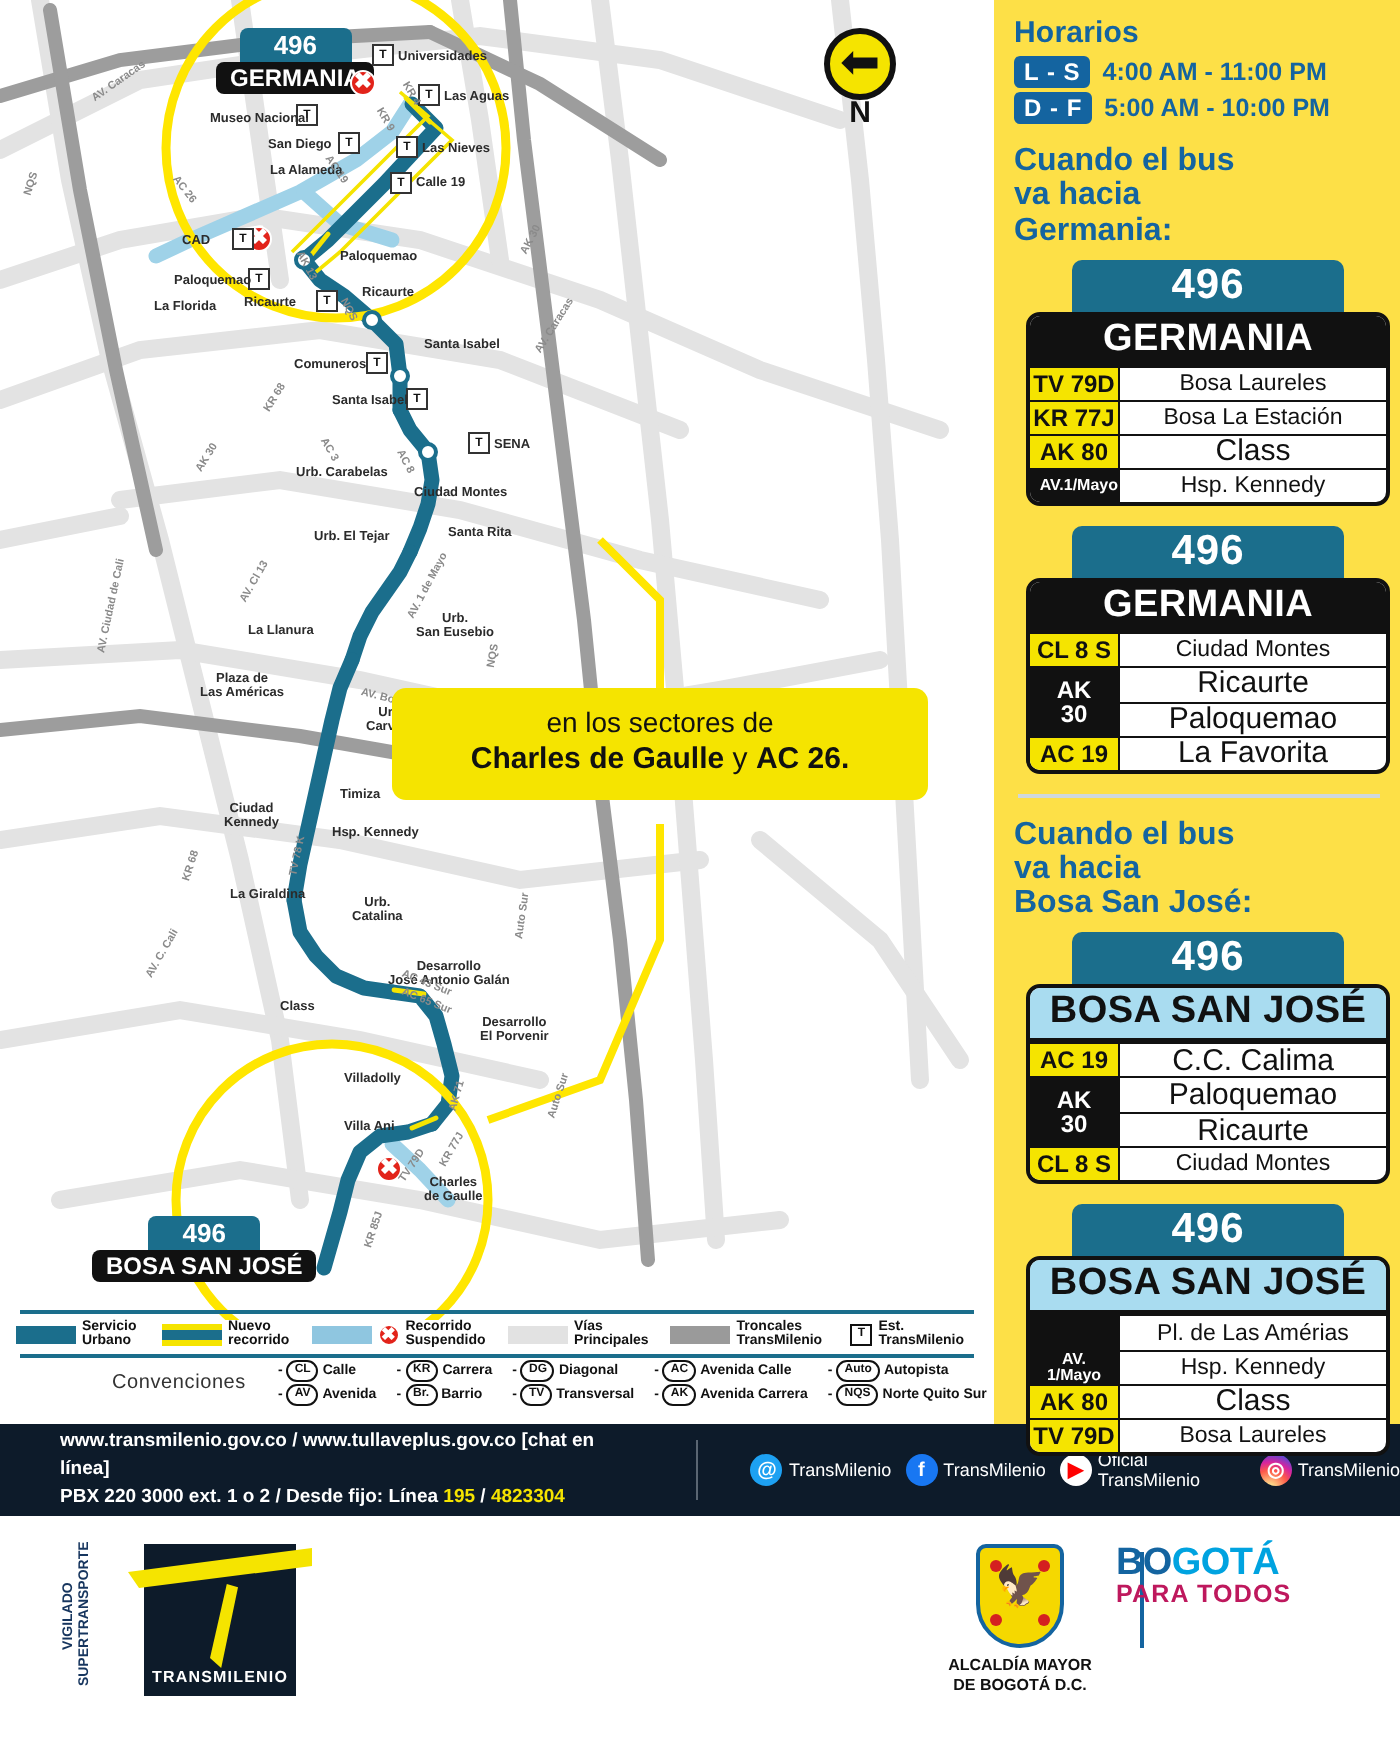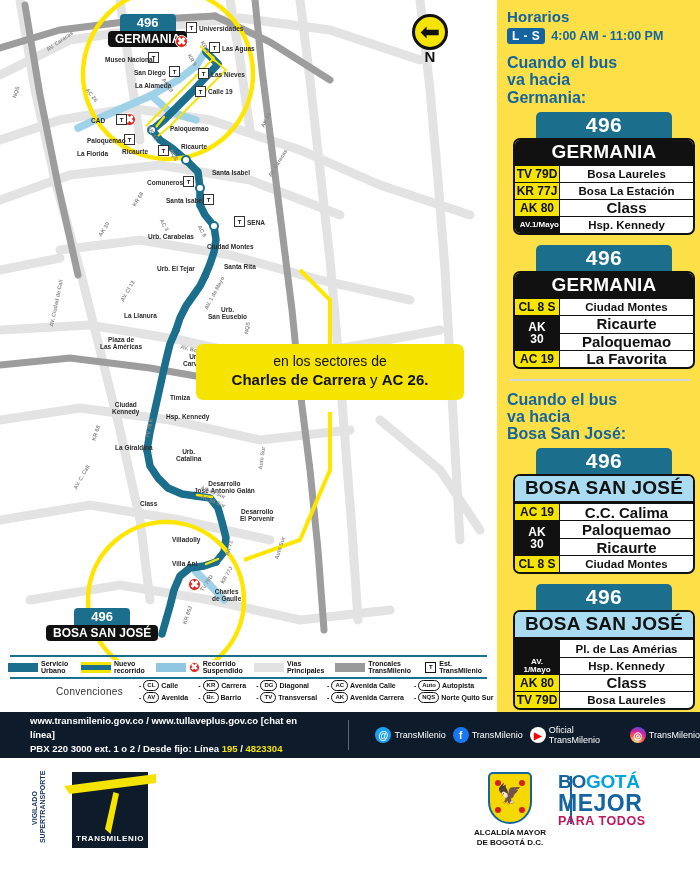--- a/index.html
+++ b/index.html
@@ -75,21 +75,21 @@
   .via {
     width: 45px; flex: 0 0 45px; border-right: 1.6px solid #111;
     display: flex; align-items: center; justify-content: center;
     font-weight: bold; font-size: 12px; line-height: 1; text-align: center;
   }
   .via.yellow { background: #f5e400; color: #111; }
   .via.black  { background: #111;    color: #fff; }
   .via.small  { font-size: 8px; line-height: 1.05; justify-content: flex-end; }
   .stop-name {
     flex: 1; display: flex; align-items: center; justify-content: center;
-    font-size: 13px; font-weight: bold; color: #111; padding: 0 2px;
+    font-size: 13px; font-weight: normal; color: #111; padding: 0 2px;
     text-align: center; line-height: 1.05; white-space: nowrap;
   }
   .stop-name.sm { font-size: 11.5px; }
   .stop-name.lg { font-size: 15px; }
   
   .pair { display: flex; border-top: 1.6px solid #111; }
   .pair .via { border-right: 1.6px solid #111; flex-direction: column; }
   .pair .names { flex: 1; display: flex; flex-direction: column; }
   .pair .names .stop-name { flex: 1; min-height: 17px; }
   .pair .names .stop-name + .stop-name { border-top: 1.6px solid #111; }
@@ -521,31 +521,35 @@
         <div class="roadtag" style="left: 200px; top: 498px; transform: rotate(22deg);">AC 65 Sur</div>
         <div class="roadtag" style="left: 221px; top: 545px; transform: rotate(-74deg);">AK 71</div>
         <div class="roadtag" style="left: 197px; top: 580px; transform: rotate(-56deg);">TV 79D</div>
         <div class="roadtag" style="left: 217px; top: 572px; transform: rotate(-60deg);">KR 77J</div>
         <div class="roadtag" style="left: 178px; top: 612px; transform: rotate(-72deg);">KR 85J</div>
       </div>
 
     <div id="callout">
       <div class="co-l2">en los sectores de</div>
       <div class="co-l3">
-        <b>Charles de Carrera</b><span> y </span><b>AC 26.</b>
+        <b>Charles de Gaulle</b><span> y </span><b>AC 26.</b>
       </div>
     </div>
   </div>
 
   <div id="side-pane">
     <div class="horarios-title">Horarios</div>
 
     <div class="hor-row">
       <span class="hor-tag">L - S</span>
       <span class="hor-time">4:00 AM - 11:00 PM</span>
+    </div>
+    <div class="hor-row">
+      <span class="hor-tag">D - F</span>
+      <span class="hor-time">5:00 AM - 10:00 PM</span>
     </div>
 
     <div class="sec-title">
       <div>Cuando el bus</div>
       <div>va hacia</div>
       <div>Germania:</div>
     </div>
 
     <div id="boards-germania">
         <div class="board">
@@ -828,18 +832,17 @@
       <div class="alc-text">
         <span>ALCALDÍA MAYOR</span><br>
         <span>DE BOGOTÁ D.C.</span>
       </div>
     </div>
 
     <div id="bog-sep"></div>
 
     <div id="bogota">
       <div class="bg-l1"><span>BO</span><span class="cy">GOT</span><span class="cy">Á</span></div>
-      <div class="bg-l2">MEJOR</div>
       <div class="bg-l3">PARA TODOS</div>
     </div>
   </div>
 
 </div>
 
 </body></html>

